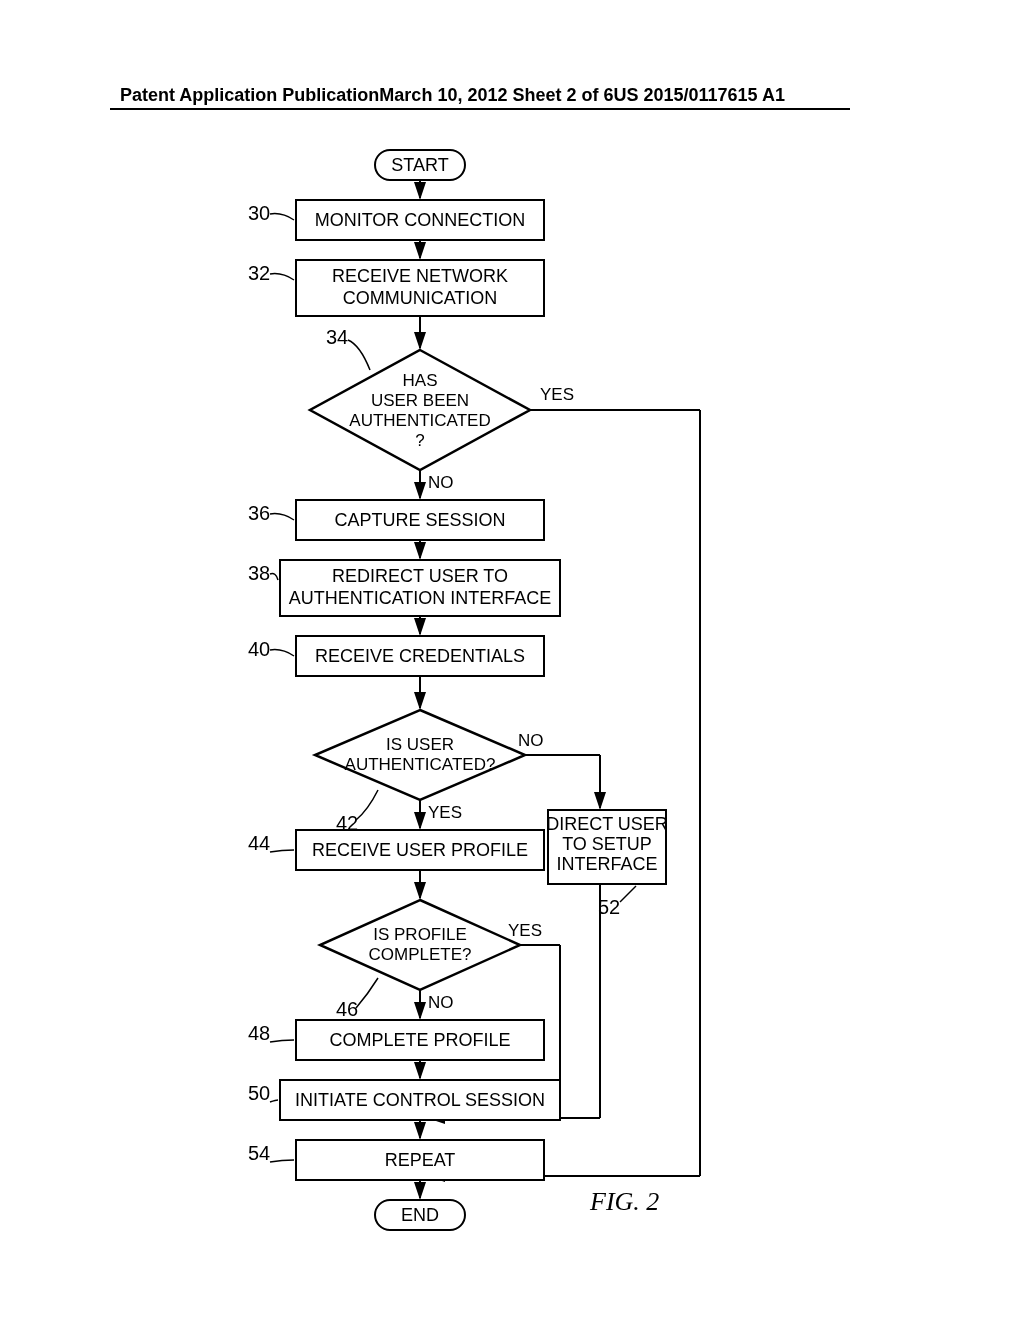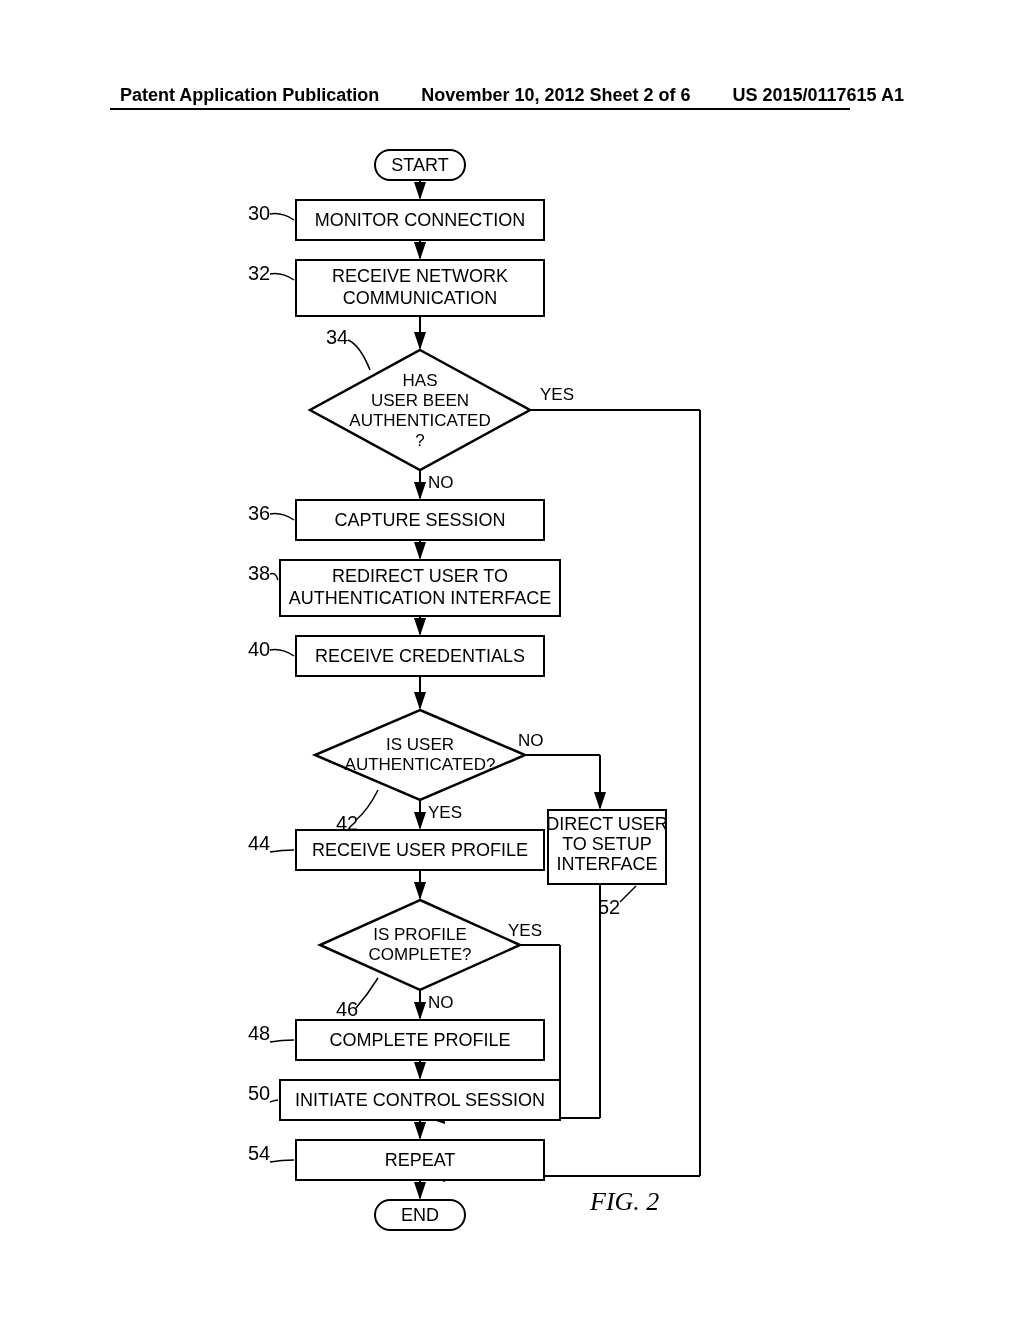--- a/index.html
+++ b/index.html
@@ -10,21 +10,20 @@
     width: 1024px;
     height: 1320px;
     position: relative;
   }
   .header {
     position: absolute;
     top: 85px;
     left: 0;
     width: 1024px;
     display: flex;
-    justify-content: space-between;
     padding: 0 120px 0 120px;
     box-sizing: border-box;
     font-weight: bold;
     font-size: 18px;
   }
   .header-rule {
     position: absolute;
     top: 108px;
     left: 110px;
     width: 740px;
@@ -45,21 +44,21 @@
   .term-text { font-size: 18px; text-anchor: middle; }
   .ref-text { font-size: 20px; text-anchor: start; }
   .edge-text { font-size: 17px; text-anchor: start; }
   .fig-text { font-size: 26px; font-style: italic; font-family: "Times New Roman", serif; }
 </style>
 </head>
 <body>
 
 <div class="header">
   <span>Patent Application Publication</span>
-  <span>November 10, 2012  Sheet 2 of 6</span>
+  <span>March 10, 2012  Sheet 2 of 6</span>
   <span>US 2015/0117615 A1</span>
 </div>
 <div class="header-rule"></div>
 
 <svg width="1024" height="1190" viewBox="0 0 1024 1190">
   <defs>
     <marker id="arrow" markerWidth="10" markerHeight="10" refX="8" refY="3" orient="auto" markerUnits="strokeWidth">
       <path d="M0,0 L0,6 L9,3 z" fill="#000"></path>
     </marker>
   </defs>

